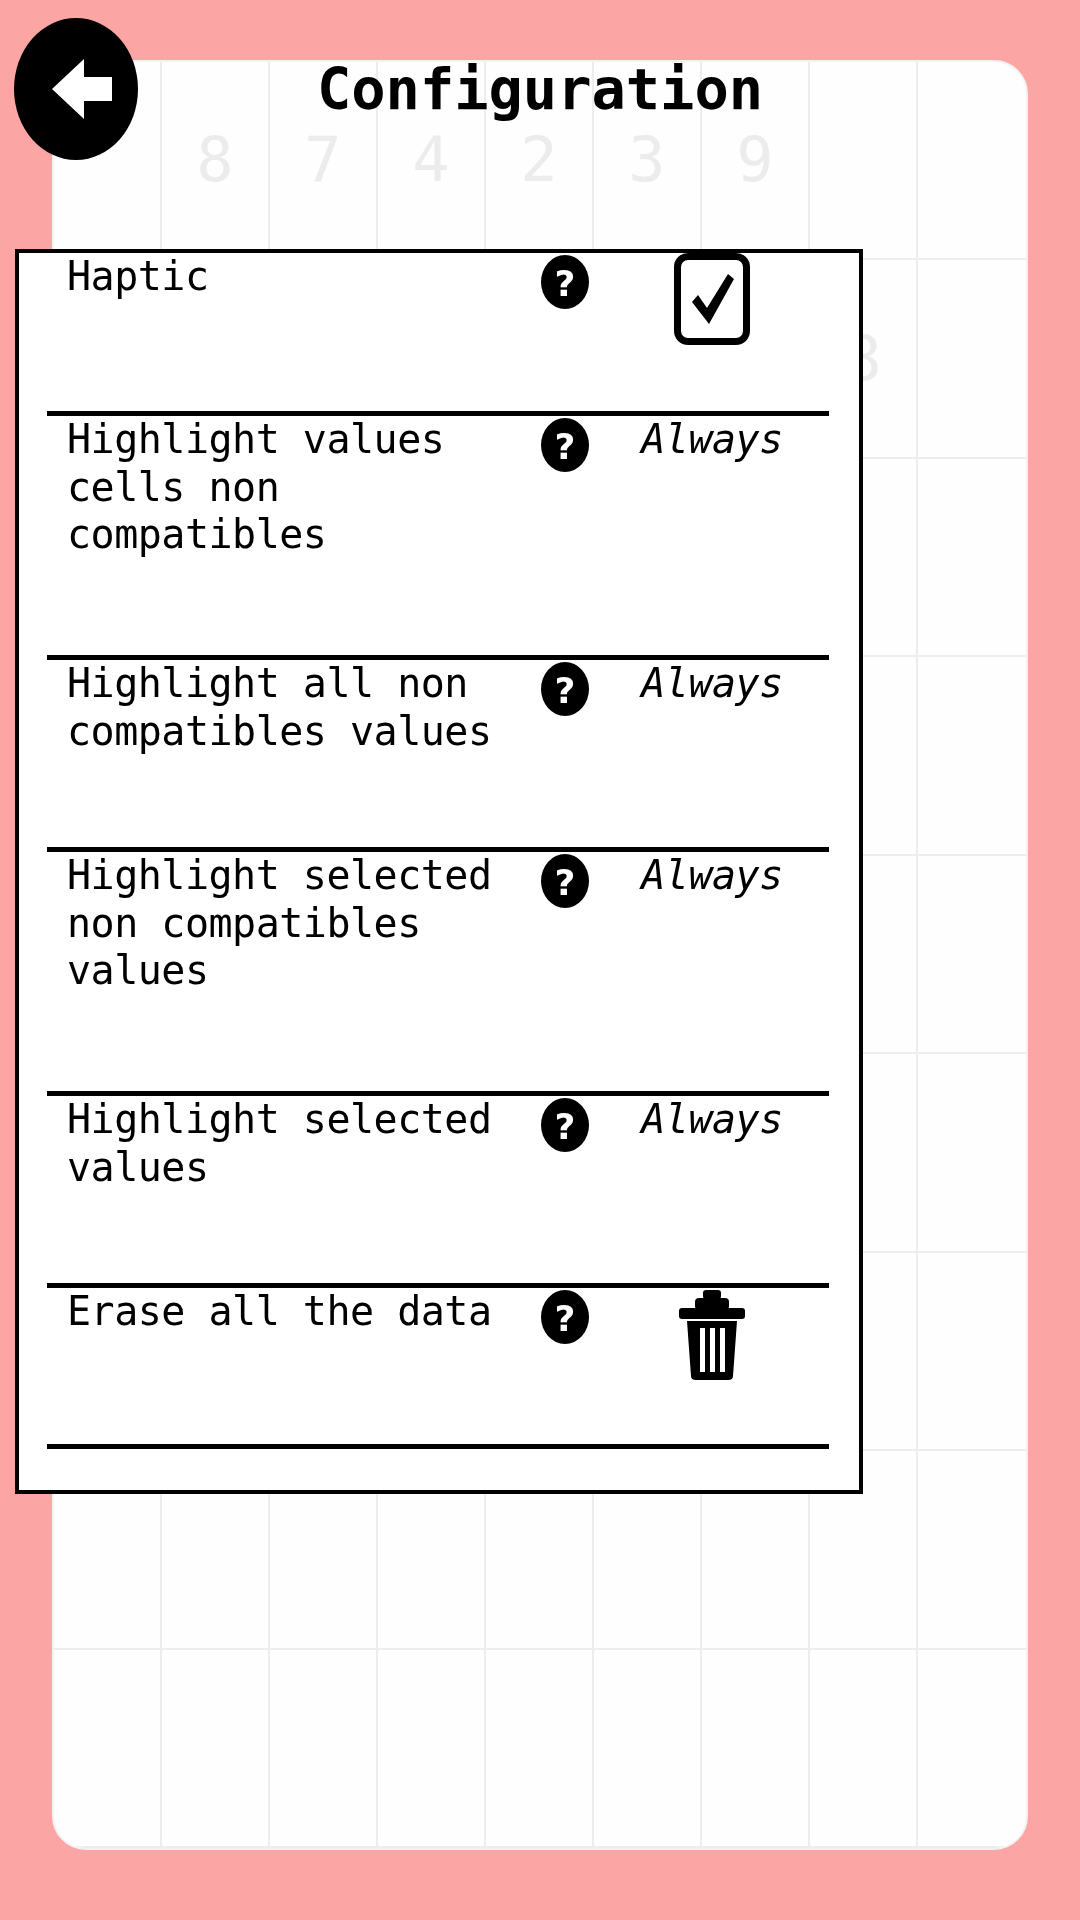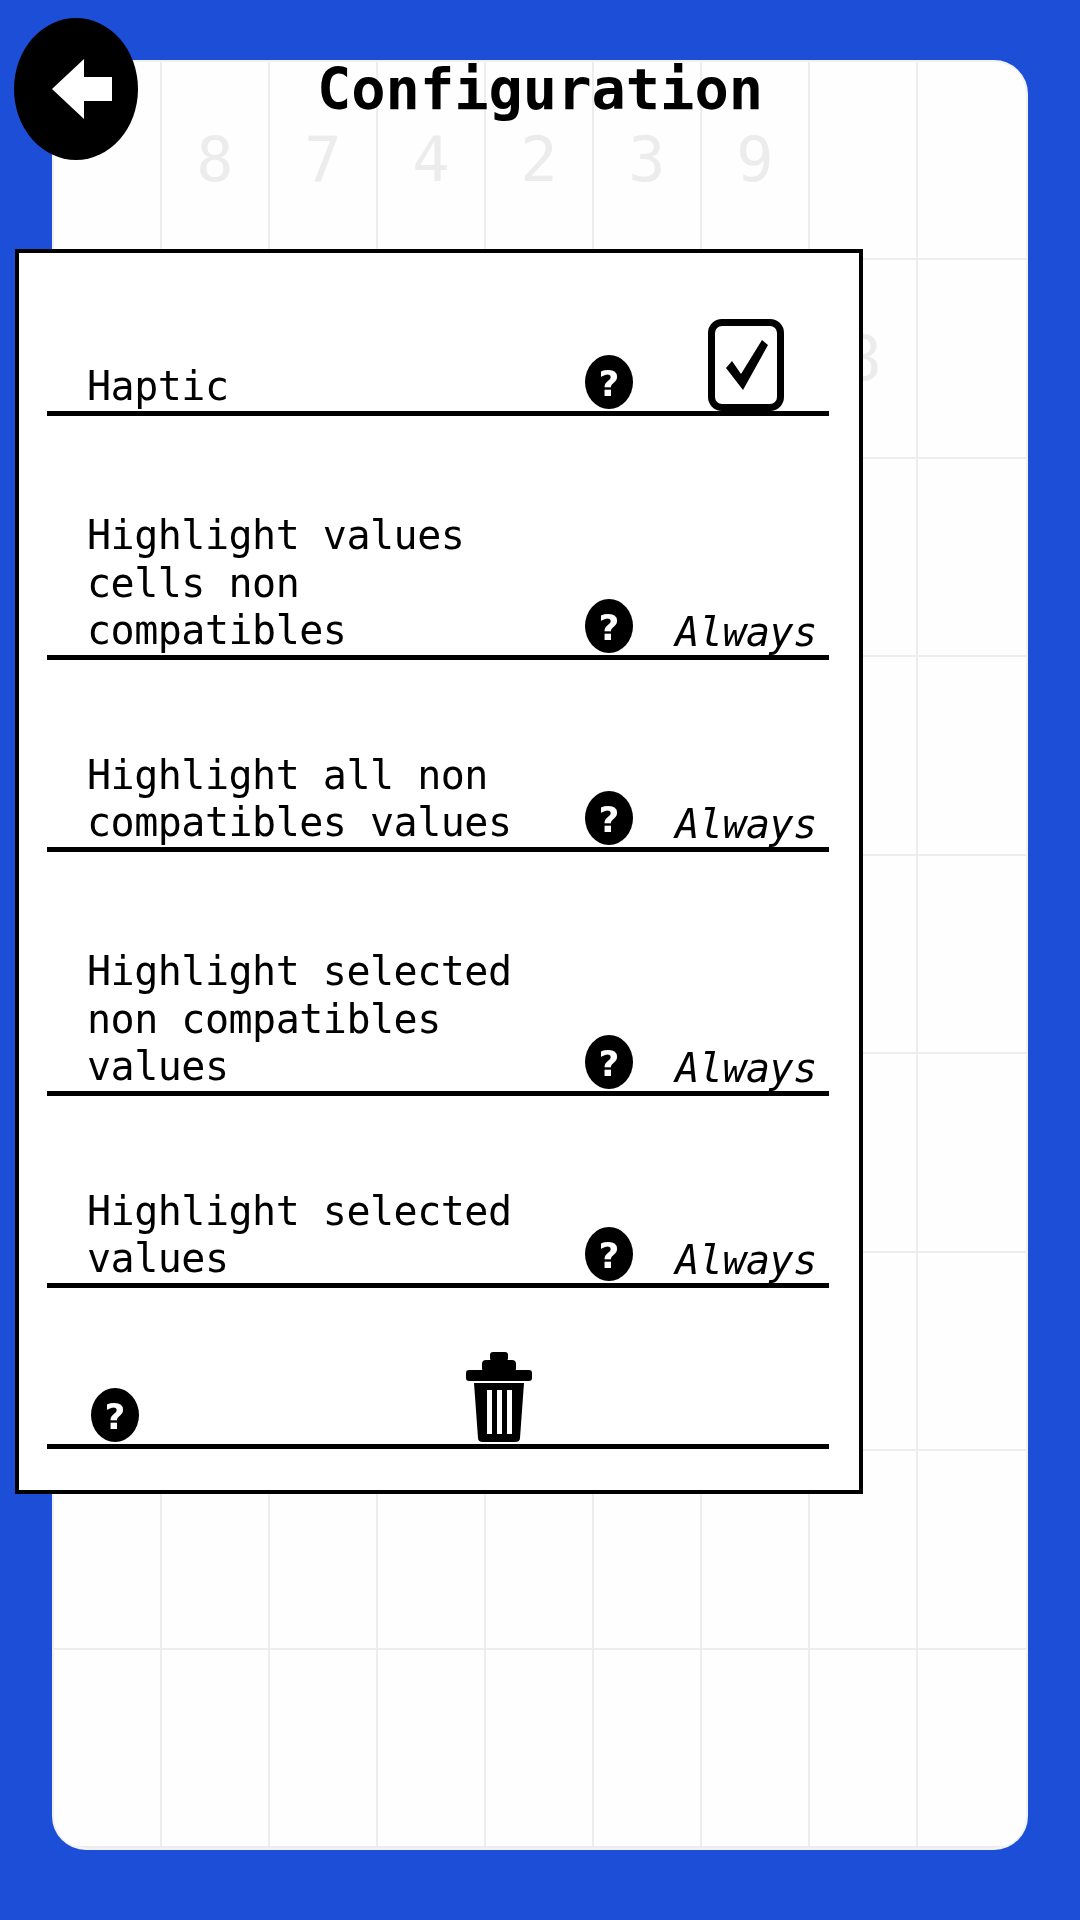--- a/index.html
+++ b/index.html
@@ -9,21 +9,21 @@
     height: 1920px;
     background: #ffffff;
     font-family: "DejaVu Sans Mono", "Liberation Mono", monospace;
     overflow: hidden;
   }
 
   #root {
     position: relative;
     width: 1080px;
     height: 1920px;
-    background: #1d4ed8;
+    background: #fca5a5;
     overflow: hidden;
   }
 
   
   #bg-board {
     position: absolute;
     left: 52px;
     top: 60px;
     width: 976px;
     height: 1790px;
@@ -92,25 +92,24 @@
     background: #ffffff;
     border: 4px solid #000000;
     z-index: 10;
     display: flex;
     flex-direction: column;
   }
 
   .setting-row {
     position: relative;
     display: flex;
-    align-items: flex-end;
-    padding: 0 0 0 68px;
+    align-items: flex-start;
+    padding: 0 0 0 48px;
     flex: none;
     cursor: pointer;
-    gap: 24px;
   }
 
   .row-label {
     font-size: 40px;
     line-height: 1.19;
     color: #000000;
     width: 470px;
     font-family: "DejaVu Sans Mono", "Liberation Mono", monospace;
     white-space: pre-line;
     letter-spacing: -0.5px;
@@ -341,20 +340,21 @@
         <span class="help-icon">
           <svg width="52" height="58" viewBox="0 0 52 58">
             <ellipse cx="26" cy="29" rx="24" ry="27" fill="#000000"></ellipse>
             <text x="26" y="43" text-anchor="middle" fill="#ffffff" font-family="DejaVu Sans, sans-serif" font-size="36" font-weight="700">?</text>
           </svg>
         </span>
         <div class="row-value">Always</div>
       </div>
       <div class="row-divider"></div>
       <div class="setting-row" style="height: 156px;">
+        <div class="row-label">Erase all the data</div>
         <span class="help-icon">
           <svg width="52" height="58" viewBox="0 0 52 58">
             <ellipse cx="26" cy="29" rx="24" ry="27" fill="#000000"></ellipse>
             <text x="26" y="43" text-anchor="middle" fill="#ffffff" font-family="DejaVu Sans, sans-serif" font-size="36" font-weight="700">?</text>
           </svg>
         </span>
         <div class="row-control">
           <div class="trash-ctl">
             <svg width="74" height="94" viewBox="0 0 74 94">
               <rect x="28" y="2" width="18" height="9" rx="3" fill="#000000"></rect>

